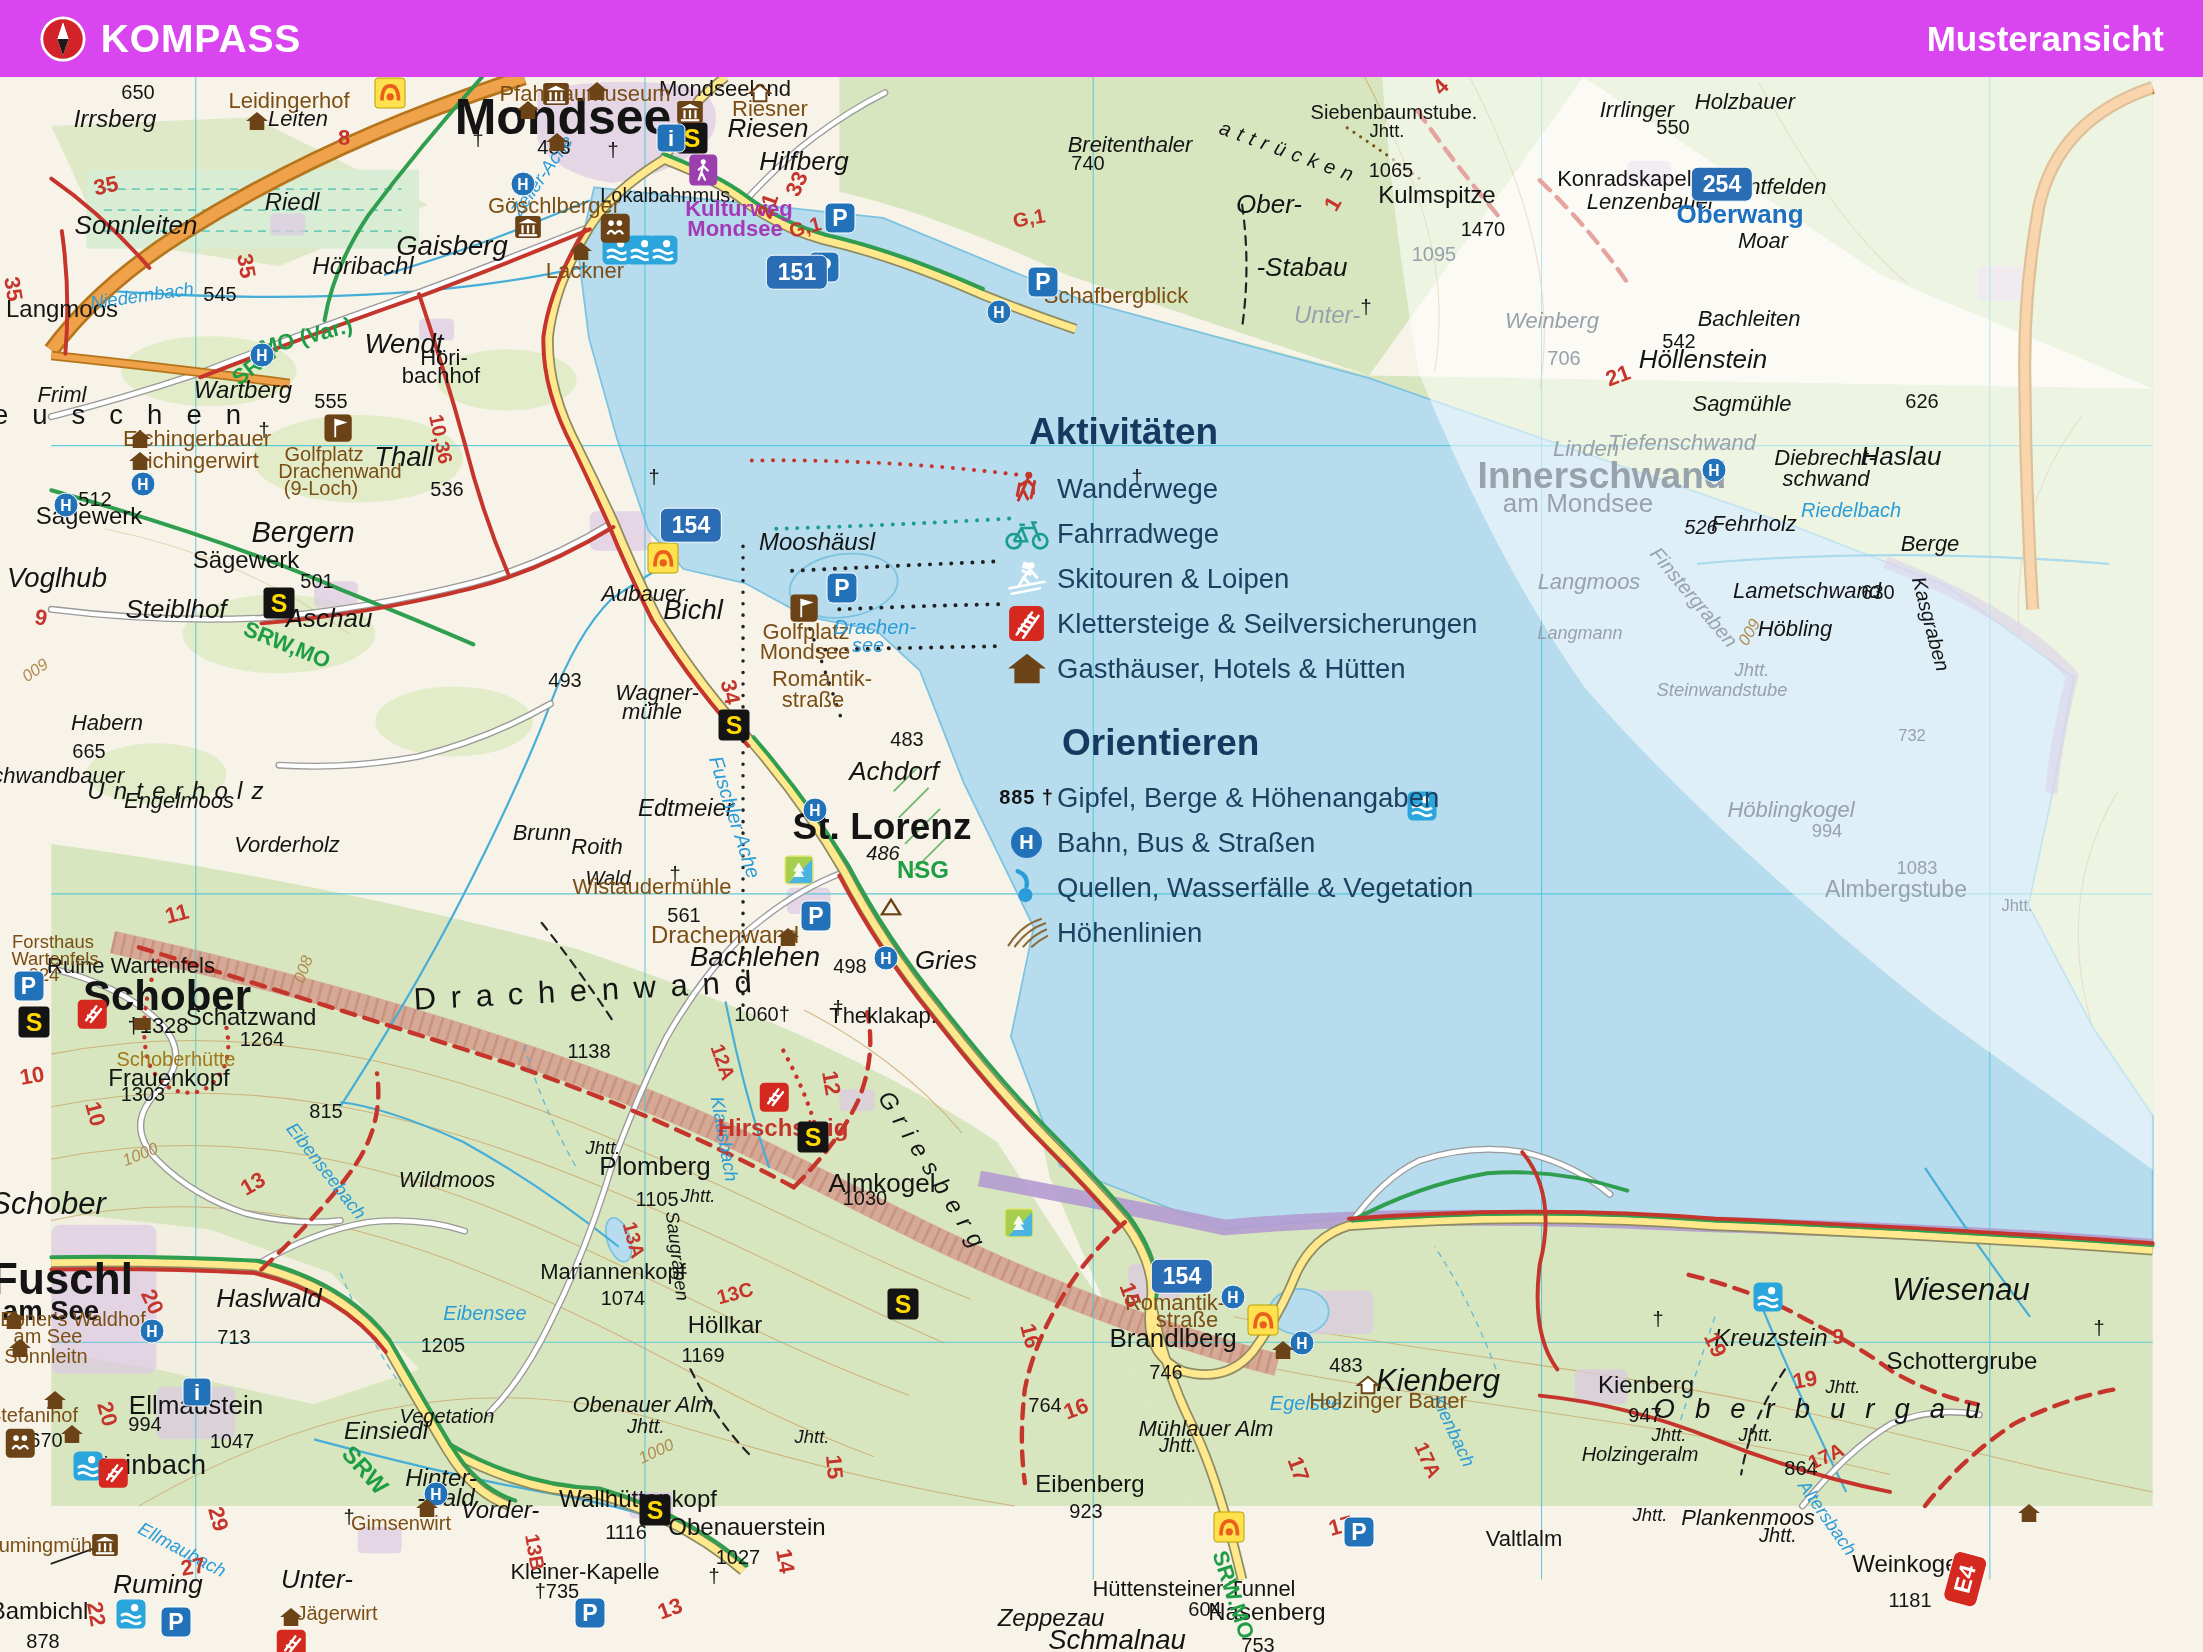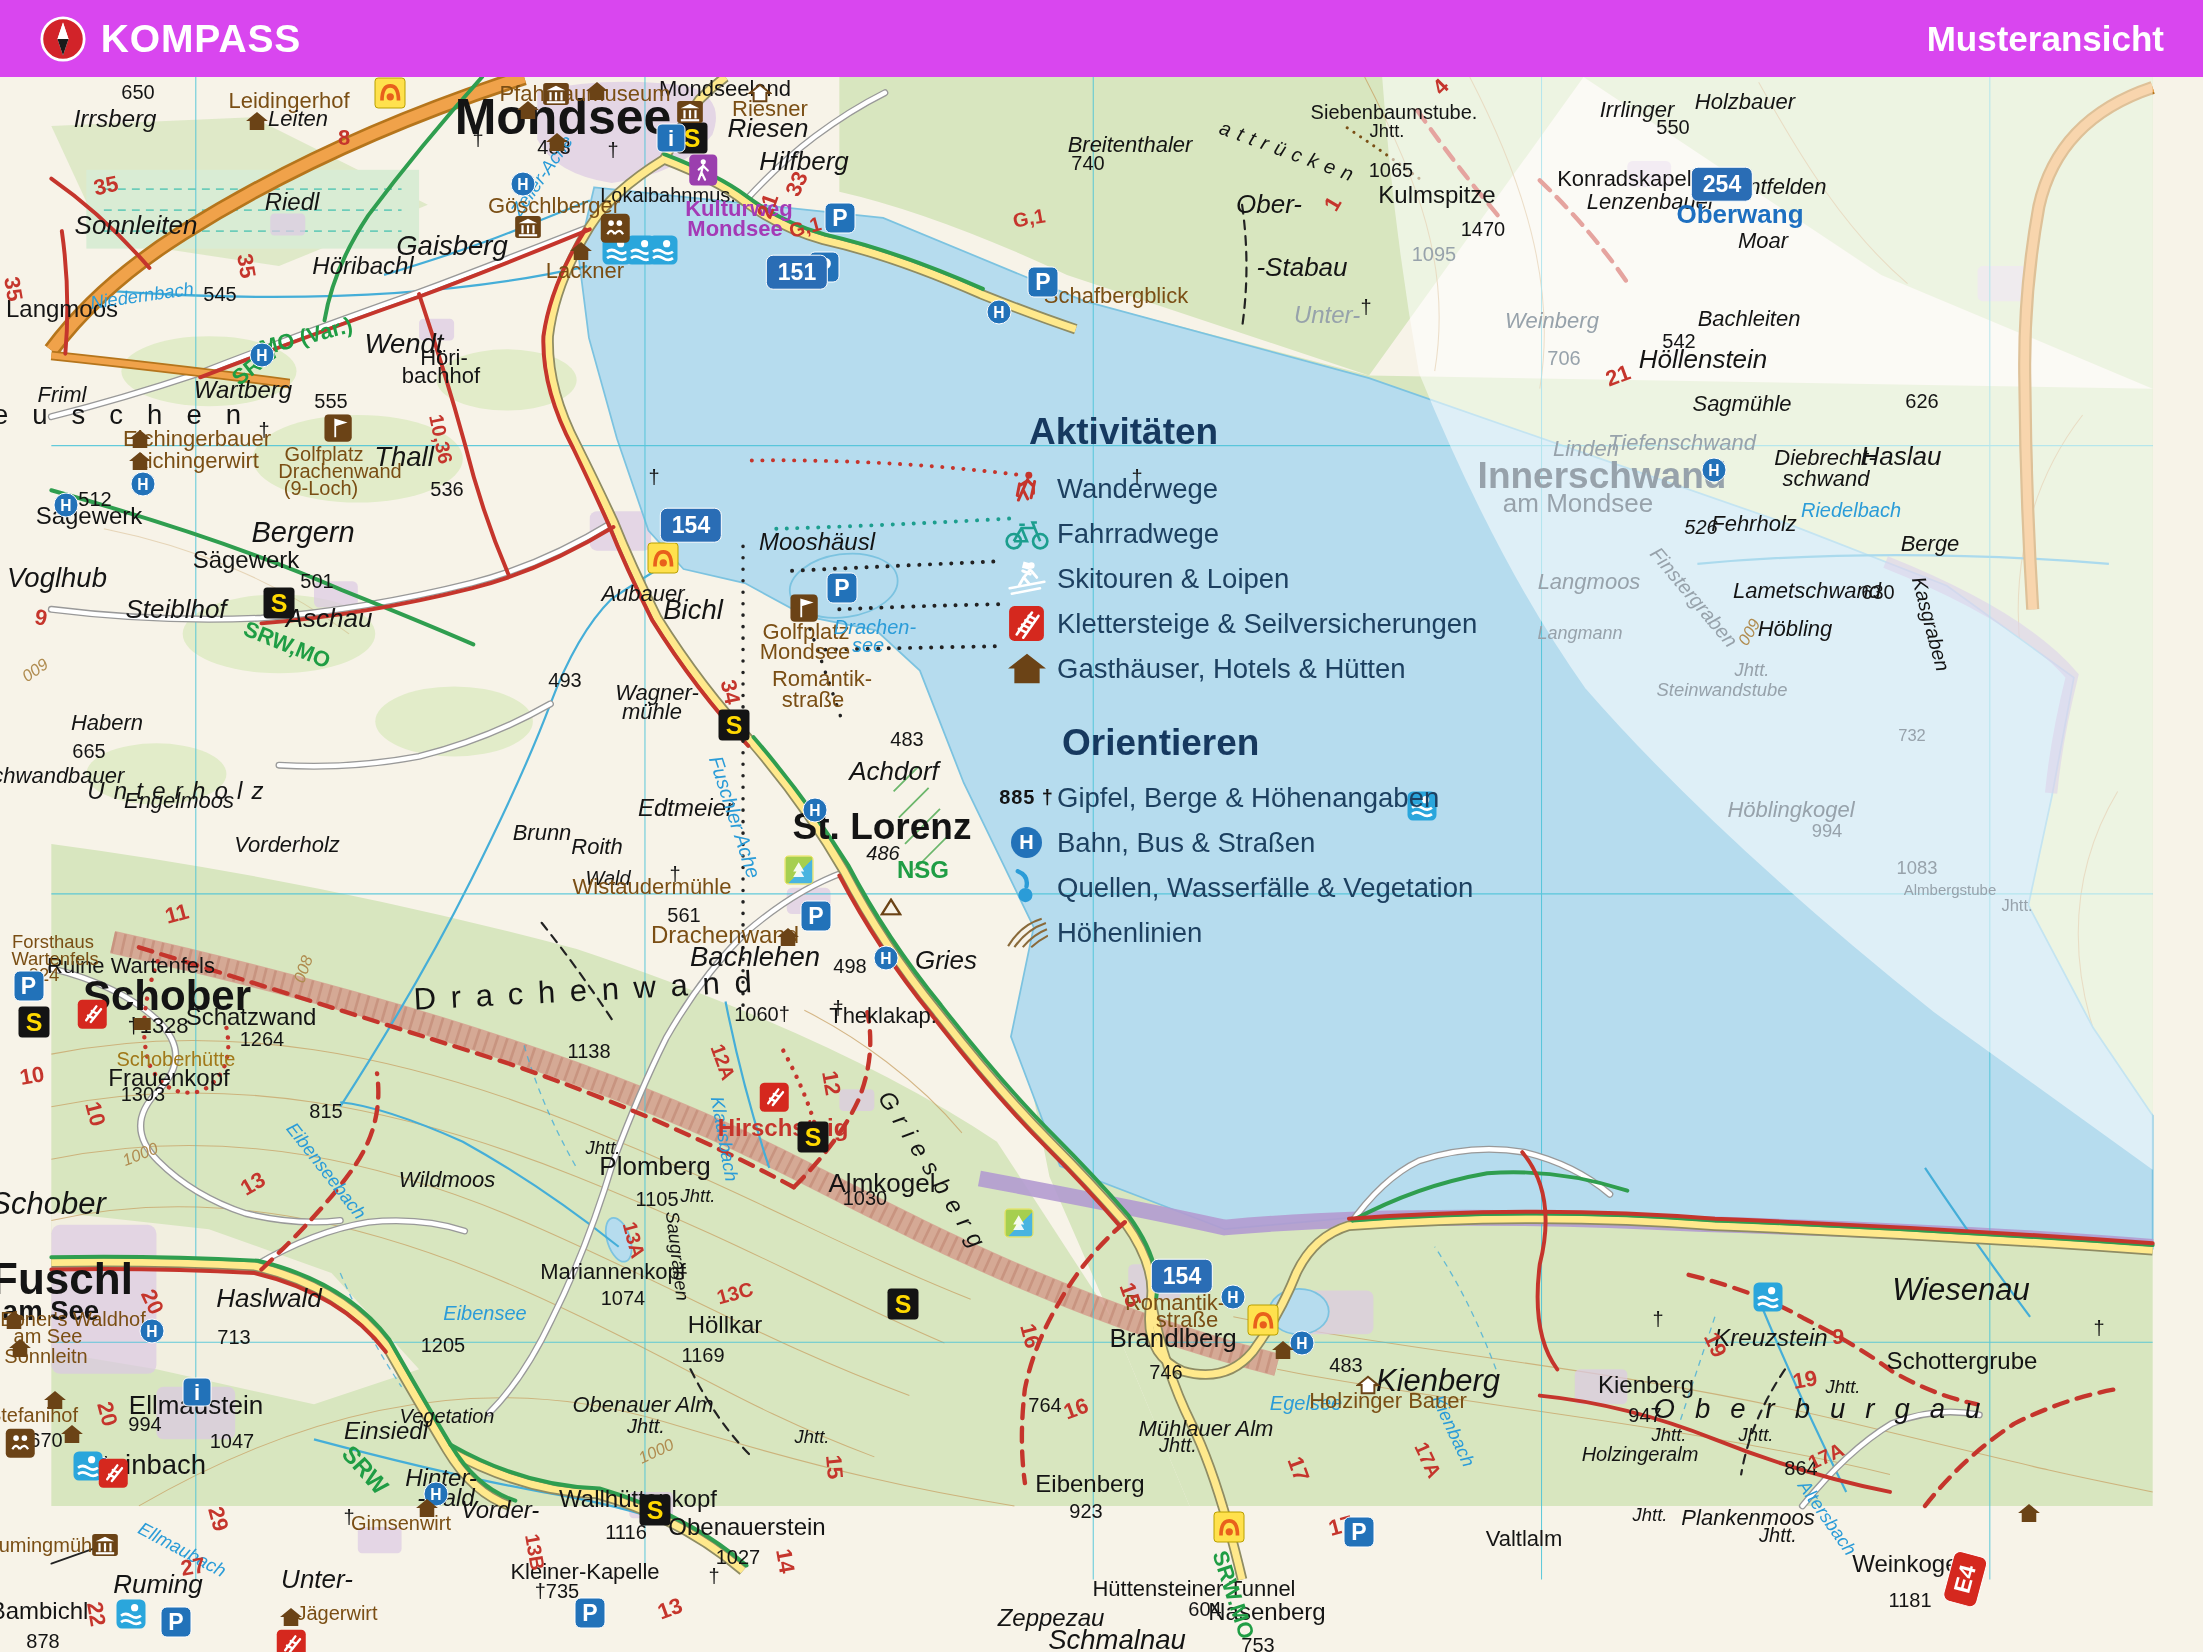--- a/index.html
+++ b/index.html
@@ -572,21 +572,21 @@
       <div class="lab c-k it" style="left: 1930px; top: 467px; font-size: 22px; transform: translate(-50%, -50%);">Berge</div>
       <div class="lab c-gy it" style="left: 1586px; top: 372px; font-size: 22px; transform: translate(-50%, -50%);">Linden</div>
       <div class="lab c-gy it" style="left: 1682px; top: 366px; font-size: 22px; transform: translate(-50%, -50%);">Tiefenschwand</div>
       <div class="lab c-gy it" style="left: 1589px; top: 505px; font-size: 22px; transform: translate(-50%, -50%);">Langmoos</div>
       <div class="lab c-gy it" style="left: 1580px; top: 556px; font-size: 18px; transform: translate(-50%, -50%);">Langmann</div>
       <div class="lab c-gy it" style="left: 1552px; top: 244px; font-size: 22px; transform: translate(-50%, -50%);">Weinberg</div>
       <div class="lab c-gy" style="left: 1564px; top: 281px; font-size: 20px; transform: translate(-50%, -50%);">706</div>
       <div class="lab c-gy it" style="left: 1791px; top: 733px; font-size: 22px; transform: translate(-50%, -50%);">Höblingkogel</div>
       <div class="lab c-gy" style="left: 1827px; top: 754px; font-size: 18.4px; transform: translate(-50%, -50%);">994</div>
       <div class="lab c-gy" style="left: 1917px; top: 791px; font-size: 18.4px; transform: translate(-50%, -50%);">1083</div>
-      <div class="lab c-gy" style="left: 1950px; top: 812px; font-size: 15px; transform: translate(-50%, -50%);">Almbergstube</div>
+      <div class="lab c-gy" style="left: 1896px; top: 812px; font-size: 23px; transform: translate(-50%, -50%);">Almbergstube</div>
       <div class="lab c-gy" style="left: 2017px; top: 828px; font-size: 16.5px; transform: translate(-50%, -50%);">Jhtt.</div>
       <div class="lab c-gy it" style="left: 1752px; top: 593px; font-size: 18.4px; transform: translate(-50%, -50%);">Jhtt.</div>
       <div class="lab c-gy it" style="left: 1722px; top: 613px; font-size: 18.4px; transform: translate(-50%, -50%);">Steinwandstube</div>
       <div class="lab c-gy" style="left: 1912px; top: 658px; font-size: 16.5px; transform: translate(-50%, -50%);">732</div>
       <div class="lab c-gy it" style="left: 1327px; top: 238px; font-size: 24px; transform: translate(-50%, -50%);">Unter-</div>
       <div class="lab c-br" style="left: 725px; top: 858px; font-size: 24px; transform: translate(-50%, -50%);">Drachenwand</div>
       <div class="lab c-br" style="left: 652px; top: 810px; font-size: 22px; transform: translate(-50%, -50%);">Wistaudermühle</div>
       <div class="lab c-gr bd" style="left: 923px; top: 793px; font-size: 24px; transform: translate(-50%, -50%);">NSG</div>
       <div class="lab c-br" style="left: 806px; top: 555px; font-size: 22px; transform: translate(-50%, -50%);">Golfplatz</div>
       <div class="lab c-br" style="left: 805px; top: 575px; font-size: 22px; transform: translate(-50%, -50%);">Mondsee</div>

